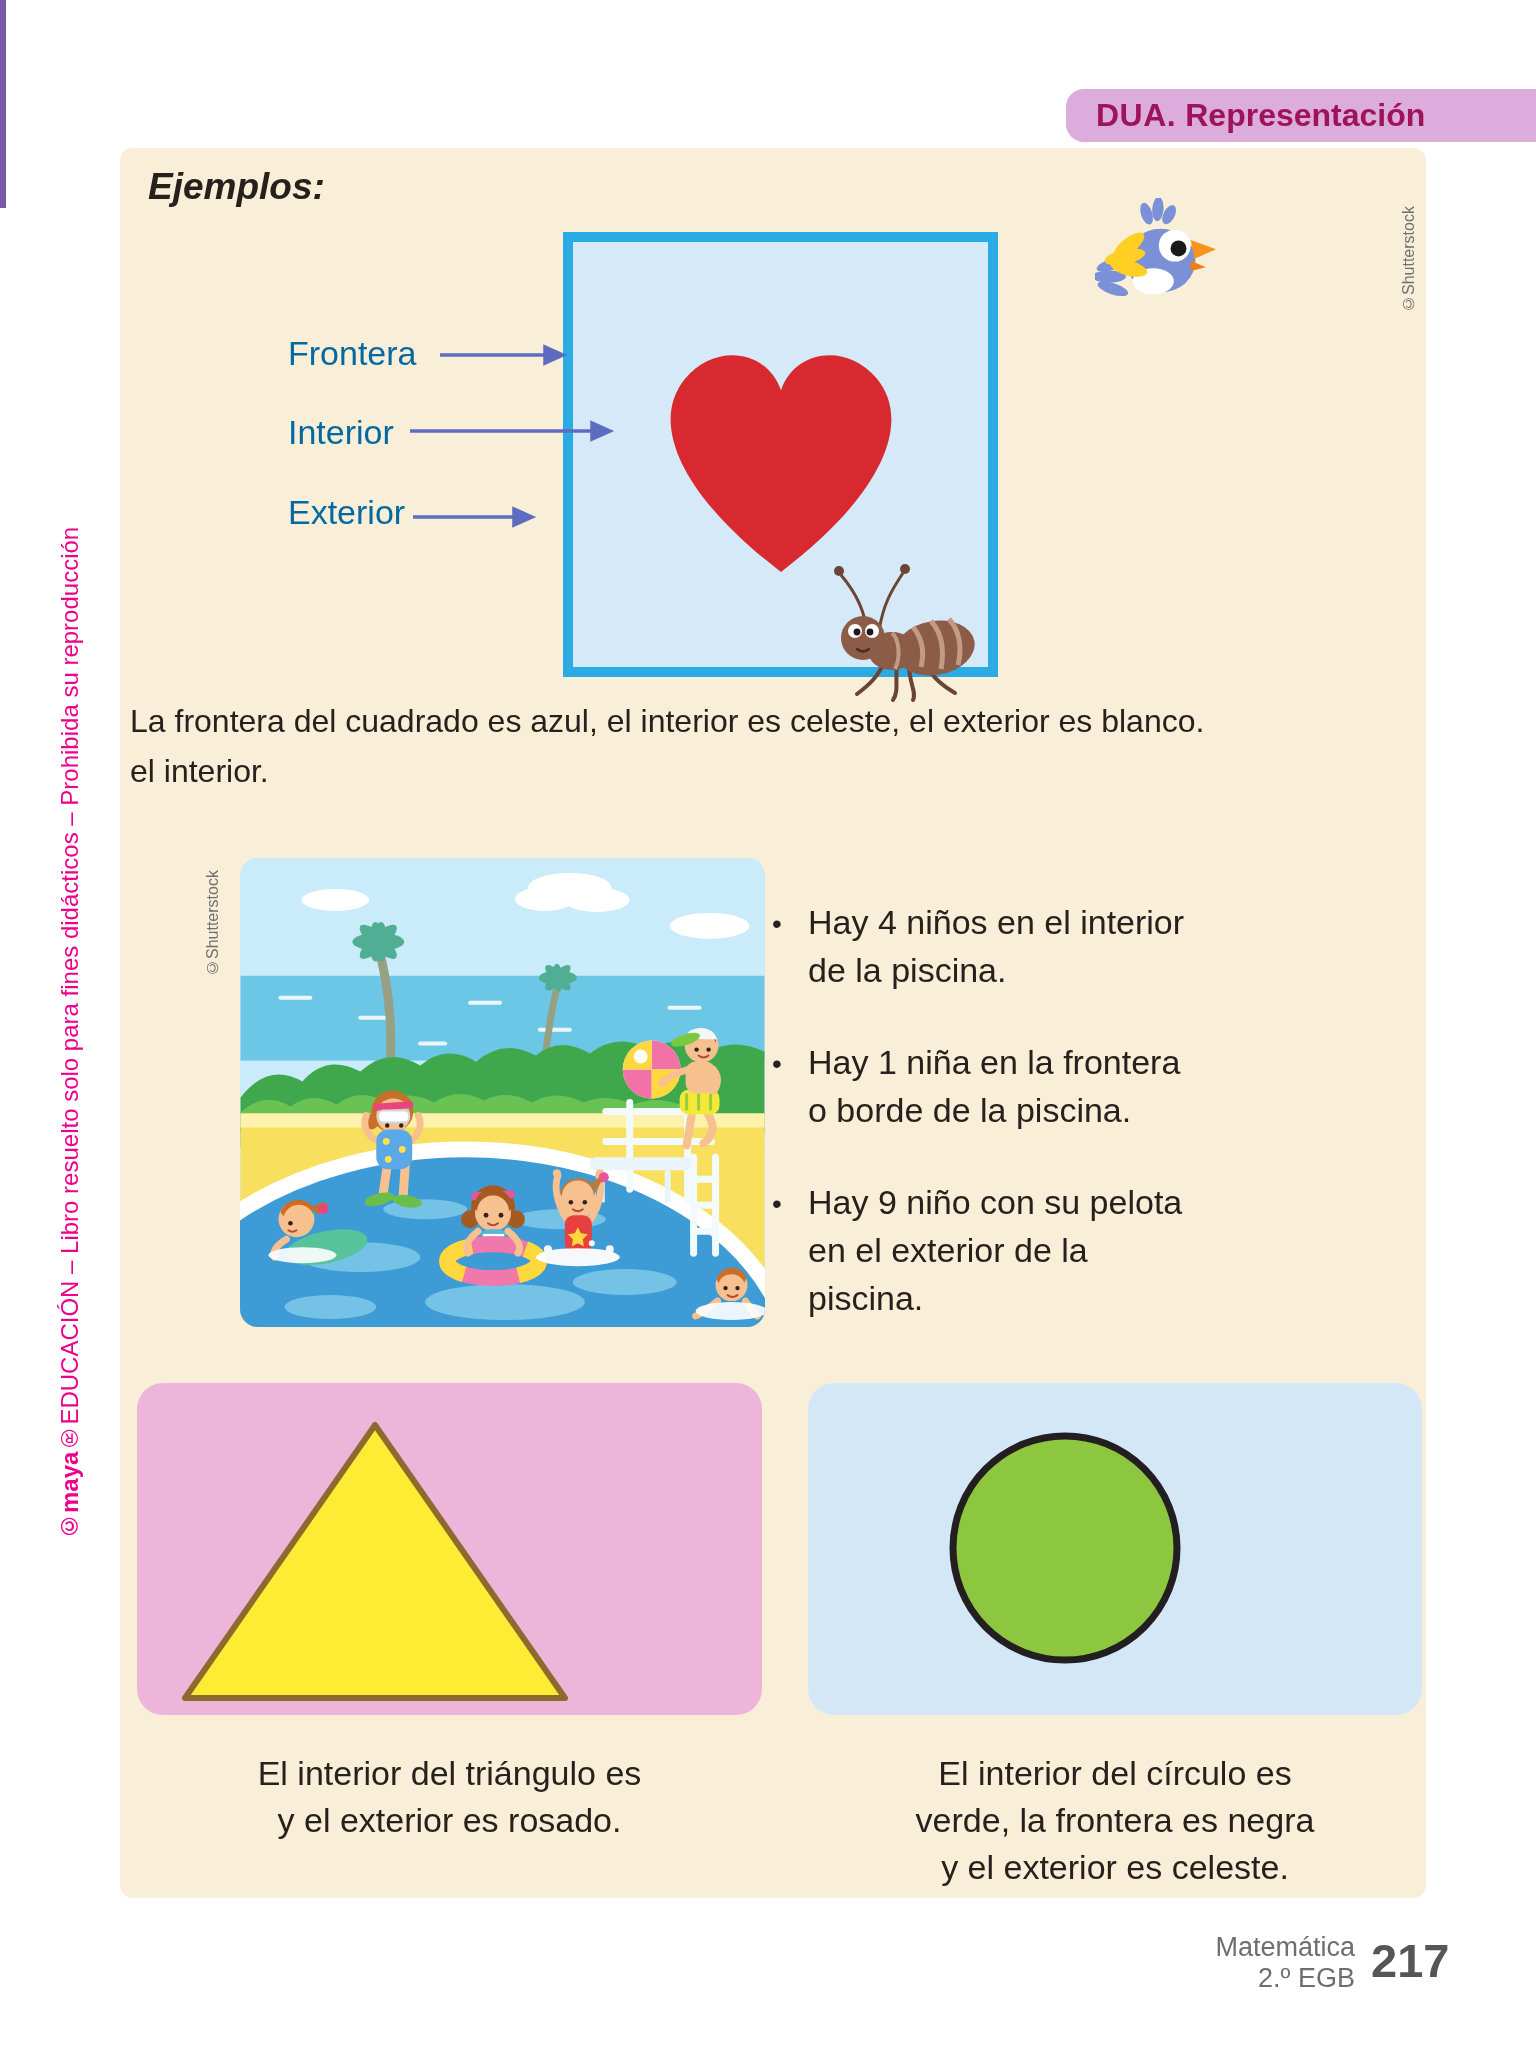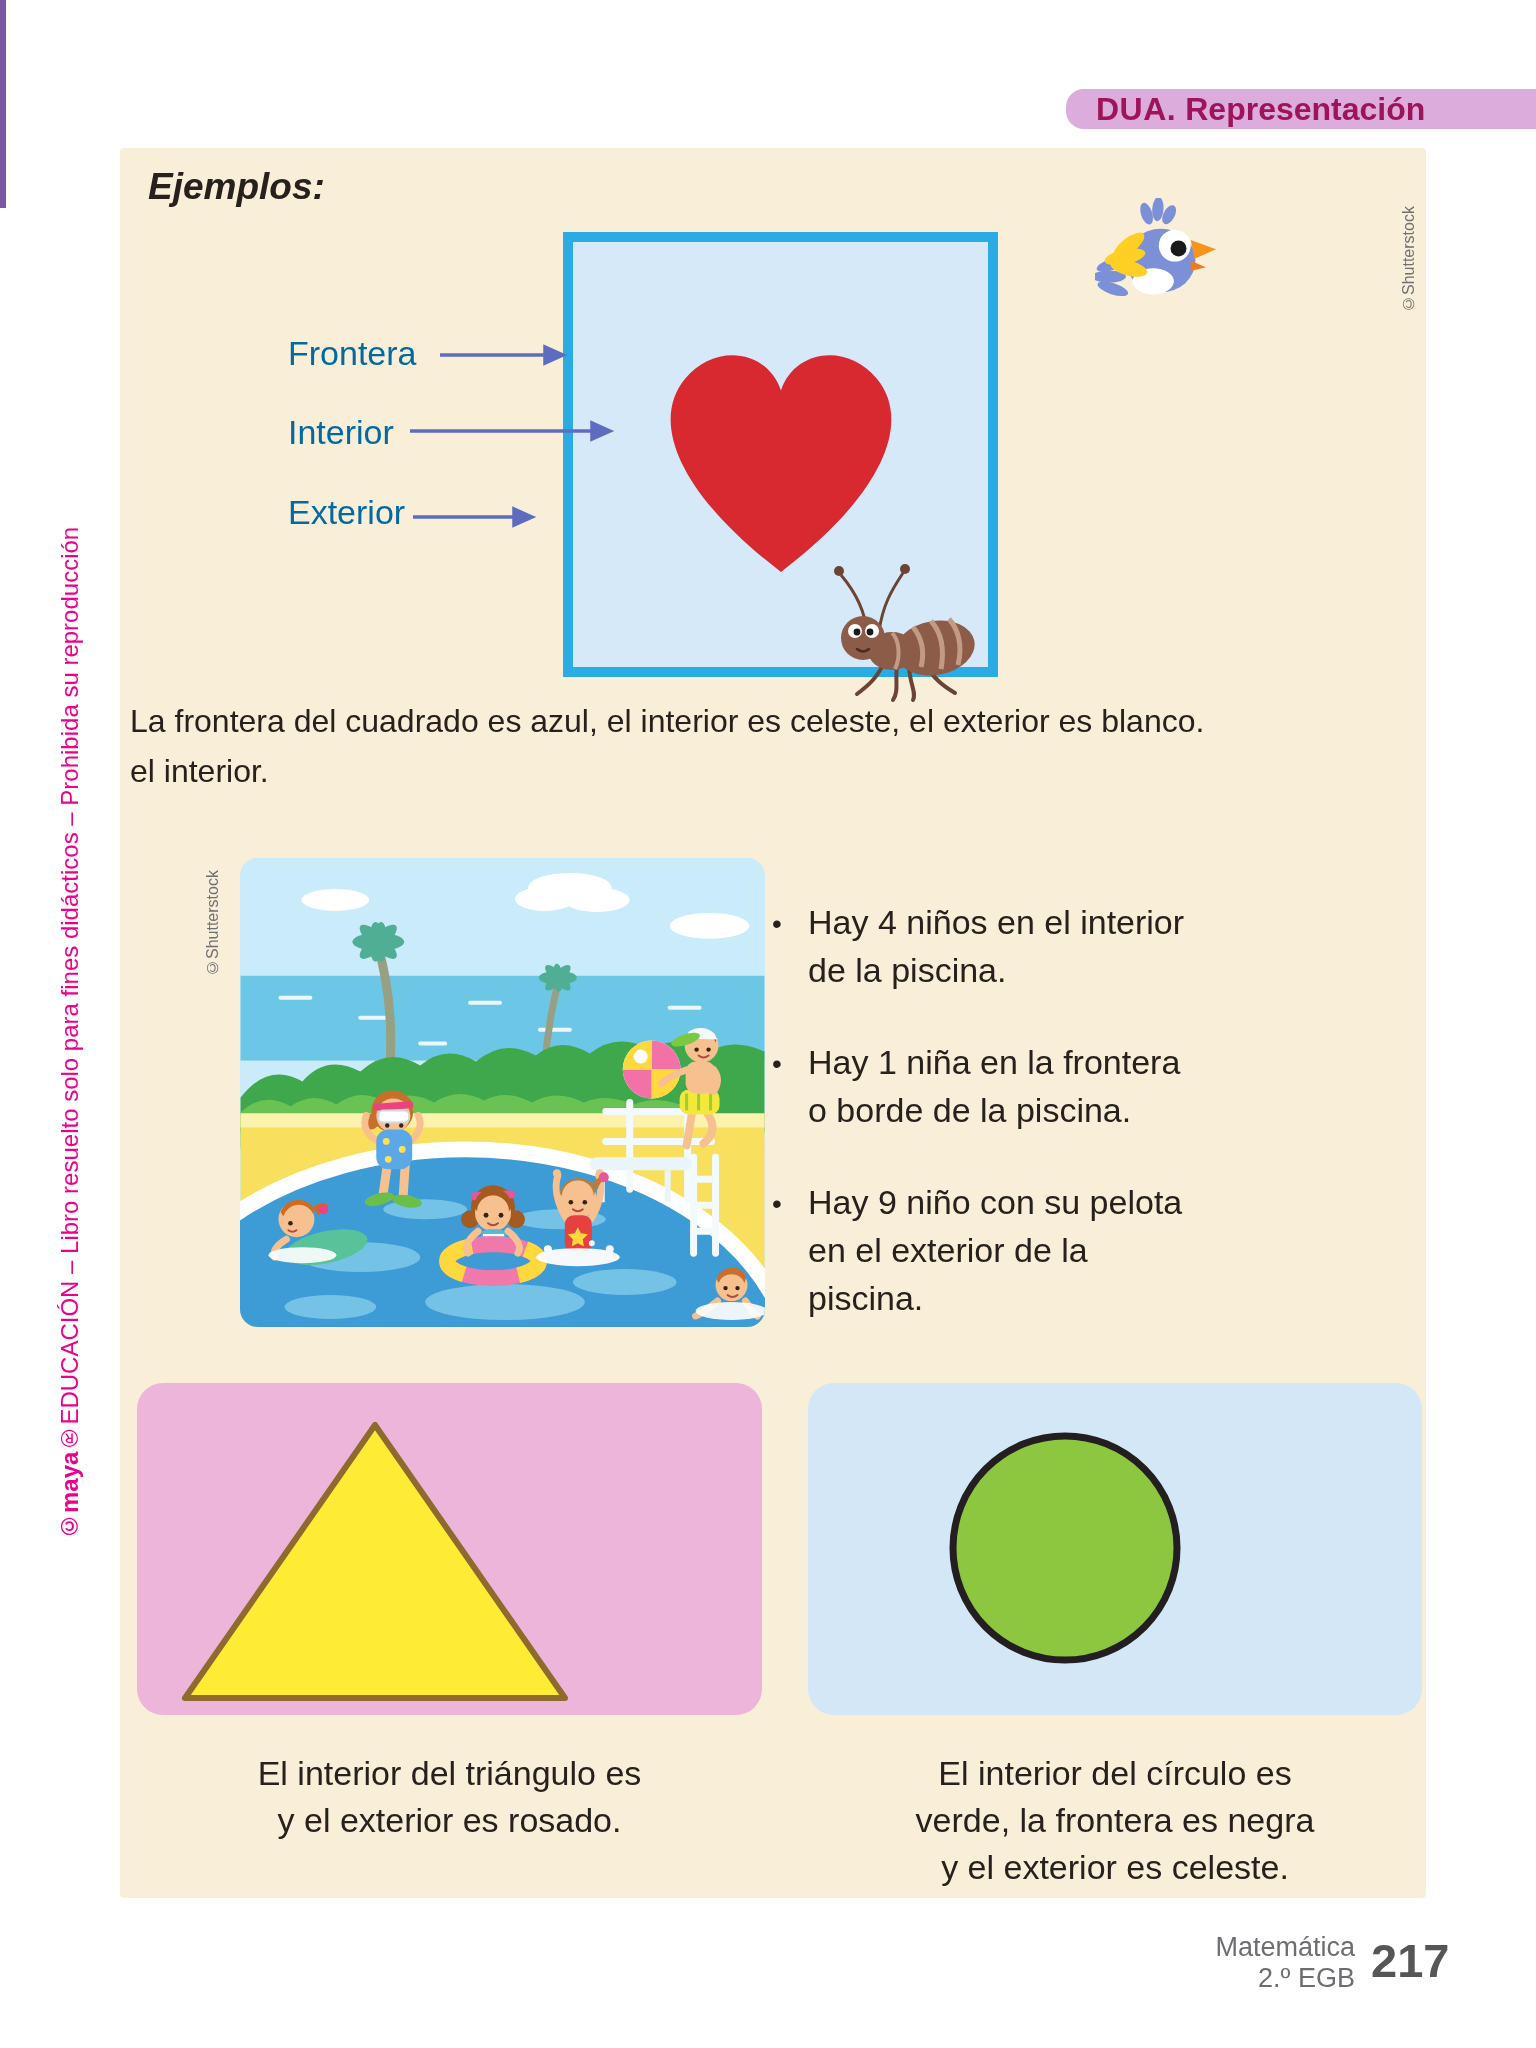--- a/index.html
+++ b/index.html
@@ -6,28 +6,28 @@
   .page{position:relative;width:1536px;height:2048px;background:#ffffff;overflow:hidden;
         font-family:"Liberation Sans","DejaVu Sans",sans-serif;color:#26211d;}
 
   .purple-bar{position:absolute;left:0;top:0;width:6px;height:208px;background:#7a58a6;}
 
   .side-credit{position:absolute;left:52px;top:415px;height:1125px;width:36px;
         writing-mode:vertical-rl;transform:rotate(180deg);
         font-size:24px;color:#ec008c;line-height:36px;white-space:nowrap;}
   .side-credit .brand{font-weight:700;}
 
-  .dua-badge{position:absolute;left:1066px;top:89px;width:470px;height:40px;background:#dcacdc;
+  .dua-badge{position:absolute;left:1066px;top:89px;width:470px;height:53px;background:#dcacdc;
         border-radius:18px 0 0 18px;display:flex;align-items:center;padding-left:30px;
         box-sizing:border-box;color:#9e1459;font-size:32px;}
   .dua-prefix{font-weight:800;letter-spacing:.5px;}
   .dua-label{font-weight:700;margin-left:9px;}
 
   .panel{position:absolute;left:120px;top:148px;width:1306px;height:1750px;
-        background:#f9eed8;border-radius:4px;}
+        background:#f9eed8;border-radius:13px;}
 
   .heading{position:absolute;left:28px;top:18px;margin:0;font-size:37px;font-weight:700;font-style:italic;}
 
   .credit{position:absolute;color:#6f7072;font-size:16px;writing-mode:vertical-rl;
         transform:rotate(180deg);white-space:nowrap;}
   .credit-top{left:1280px;top:64px;height:100px;}
   .credit-pool{left:84px;top:712px;height:116px;}
 
   .square{position:absolute;left:443px;top:84px;width:435px;height:445px;box-sizing:border-box;
         background:#d5e9f8;border:10px solid #2aabe3;z-index:1;}

